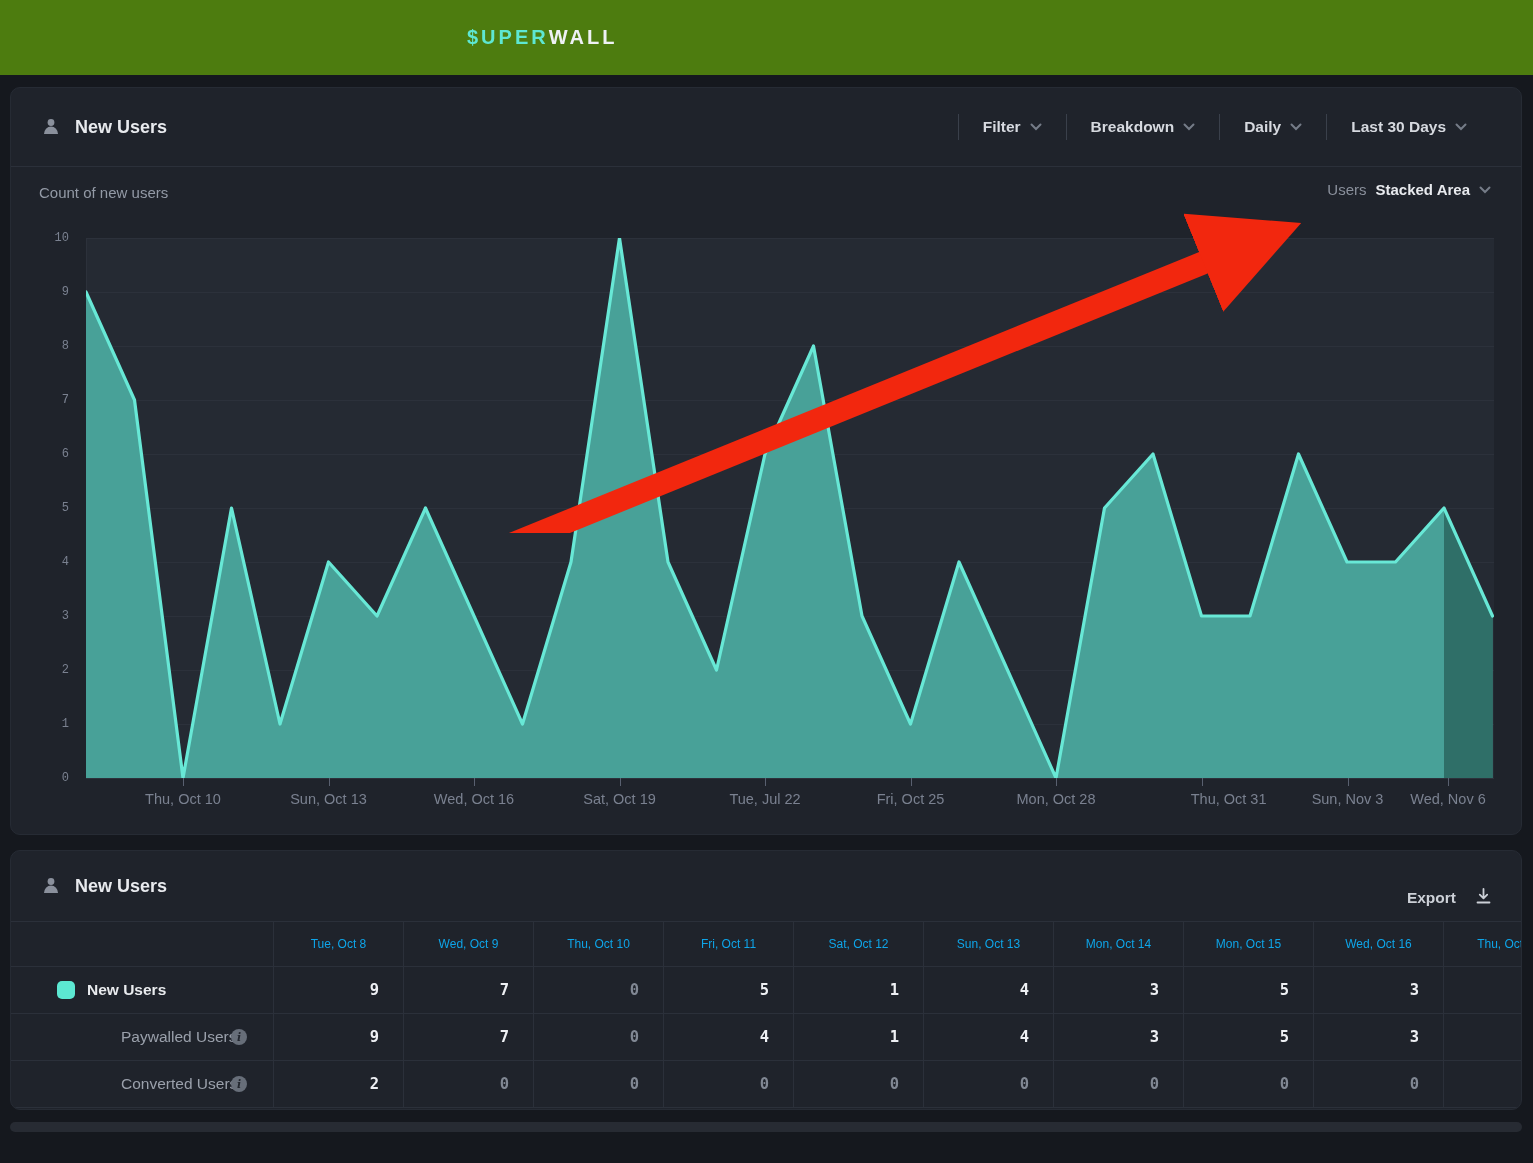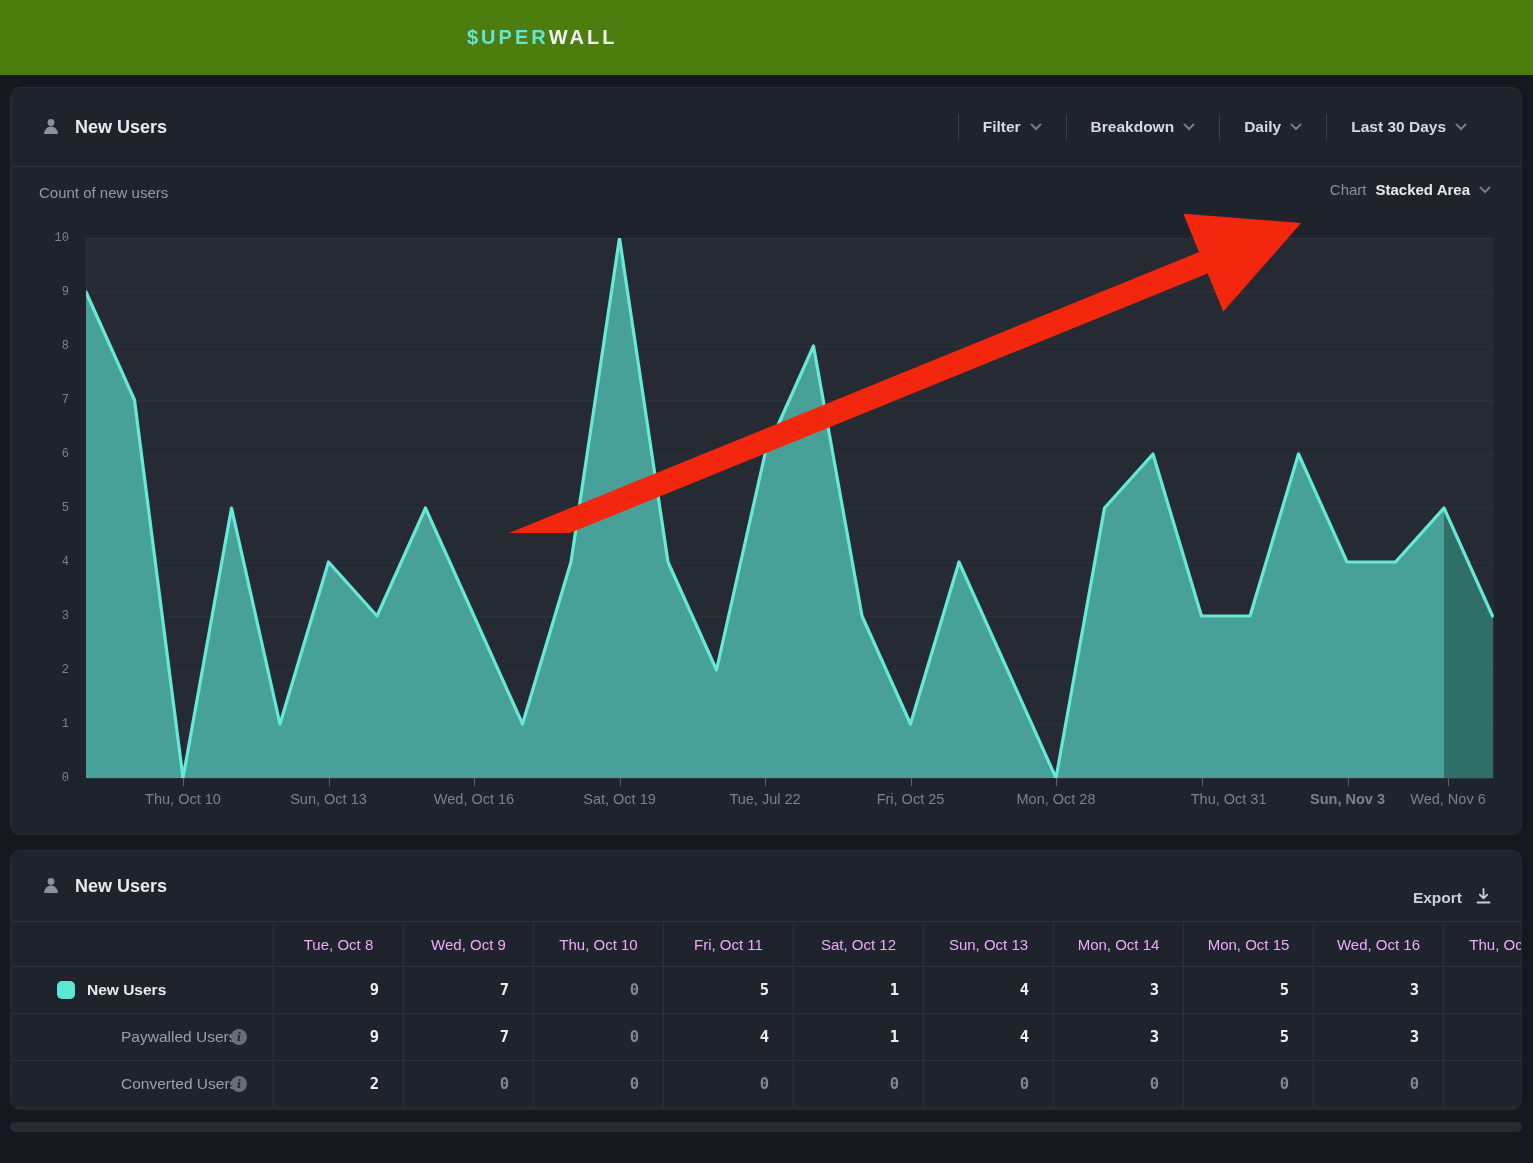--- a/index.html
+++ b/index.html
@@ -47,27 +47,27 @@
   .gridline{ position:absolute; left:75px; width:1408px; height:1px; background:#2c313b; }
   .axis-line-v{ position:absolute; left:75px; top:150px; width:1px; height:540px; background:#2c313b; }
   .ylab{ position:absolute; left:0; width:58px; text-align:right; font-size:12px; color:#7a8190; line-height:20px;font-family:Liberation Mono, monospace; }
   .xlab{ position:absolute; top:703px; width:130px; text-align:center; font-size:14.5px; color:#7a8190; }
   .xtick{ position:absolute; top:690px; width:1px; height:8px; background:#596070; }
   #area-svg{ position:absolute; left:75px; top:150px; }
   #arrow-svg{ position:absolute; left:390px; top:83px; pointer-events:none; }
 
   
   .export-btn{ margin-left:auto; background:none; border:none; cursor:pointer;
-    display:flex; align-items:center; gap:14px; color:#ccd0d7; font-family:inherit;
+    display:flex; align-items:center; gap:20px; color:#ccd0d7; font-family:inherit;
     font-size:15.5px; font-weight:600;margin-top:24px; }
   .tbl{ position:absolute; left:0; top:70px; width:1562px; border-top:1px solid #2b303a;
     display:grid; grid-template-columns:262px repeat(10,130px); }
   .tbl .cell{ border-bottom:1px solid #2b303a; display:flex; align-items:center; }
   .tbl .colsep{ border-left:1px solid #2b303a; }
-  .tbl .h{ height:45px; justify-content:center; font-size:15px; color:#f0abfc; }
+  .tbl .h{ height:45px; justify-content:center; font-size:12px; color:#0ea5e9; }
   .tbl .num{ height:47px; justify-content:flex-end; padding-right:24px;
     font-family:"DejaVu Sans Mono",monospace; font-size:15.5px; font-weight:bold; color:#eef0f4; }
   .tbl .num.dim{ color:#81889487; color:#818894; }
   .tbl .rowlab{ height:47px; padding-left:110px; font-size:15.5px; color:#9aa0ab; position:relative; }
   .tbl .rowlab.first{ padding-left:76px; color:#e9ebee; font-weight:600; }
   .swatch{ position:absolute; left:46px; width:18px; height:18px; border-radius:5px; background:#5ce8d2; }
   .info-dot{ position:absolute; left:220px; width:16px; height:16px; border-radius:50%;
     background:#676e79; color:#23272f; font-size:11px; font-weight:bold;
     display:flex; align-items:center; justify-content:center; font-family:"DejaVu Serif",serif; font-style:italic; }
 
@@ -131,21 +131,21 @@
             </svg>
           </span>
         </button>
       </div>
   </div>
   <div class="hdr-rule"></div>
 
   <div class="sub-label">Count of new users</div>
 
   <div class="chart-type">
-    <span class="k">Chart</span>
+    <span class="k">Users</span>
     <span class="v">Stacked Area</span>
     <span class="chev">
       <svg width="12" height="8" viewBox="0 0 12 8">
           <path d="M1.5 1.5 L6 6 L10.5 1.5" stroke="#757c88" stroke-width="2" fill="none" stroke-linecap="round"></path>
         </svg>
     </span>
   </div>
 
   <div class="plot-bg"></div>
   <div class="axis-line-v"></div>
@@ -188,21 +188,21 @@
     <div class="xlab" style="left: 543.5px;">Sat, Oct 19</div>
     <div class="xtick" style="left: 608.5px;"></div>
     <div class="xlab" style="left: 689px;">Tue, Jul 22</div>
     <div class="xtick" style="left: 754px;"></div>
     <div class="xlab" style="left: 834.5px;">Fri, Oct 25</div>
     <div class="xtick" style="left: 899.5px;"></div>
     <div class="xlab" style="left: 980px;">Mon, Oct 28</div>
     <div class="xtick" style="left: 1045px;"></div>
     <div class="xlab" style="left: 1125.5px; text-align: right;">Thu, Oct 31</div>
     <div class="xtick" style="left: 1190.5px;"></div>
-    <div class="xlab" style="left: 1271.5px; font-weight: bold;">Sun, Nov 3</div>
+    <div class="xlab" style="left: 1271.5px;">Sun, Nov 3</div>
     <div class="xtick" style="left: 1336.5px;"></div>
     <div class="xlab" style="left: 1372px;">Wed, Nov 6</div>
     <div class="xtick" style="left: 1437px;"></div>
   </div>
 
 <svg id="arrow-svg" width="940" height="450" viewBox="0 0 940 450">
   <defs>
     <marker id="ah" viewBox="0 0 5 5" markerWidth="4.6" markerHeight="4.6" refX="0.6" refY="2.5" orient="auto" markerUnits="strokeWidth">
       <path d="M0,0 L5,2.5 L0,5 Z" fill="#f2270e"></path>
     </marker>

